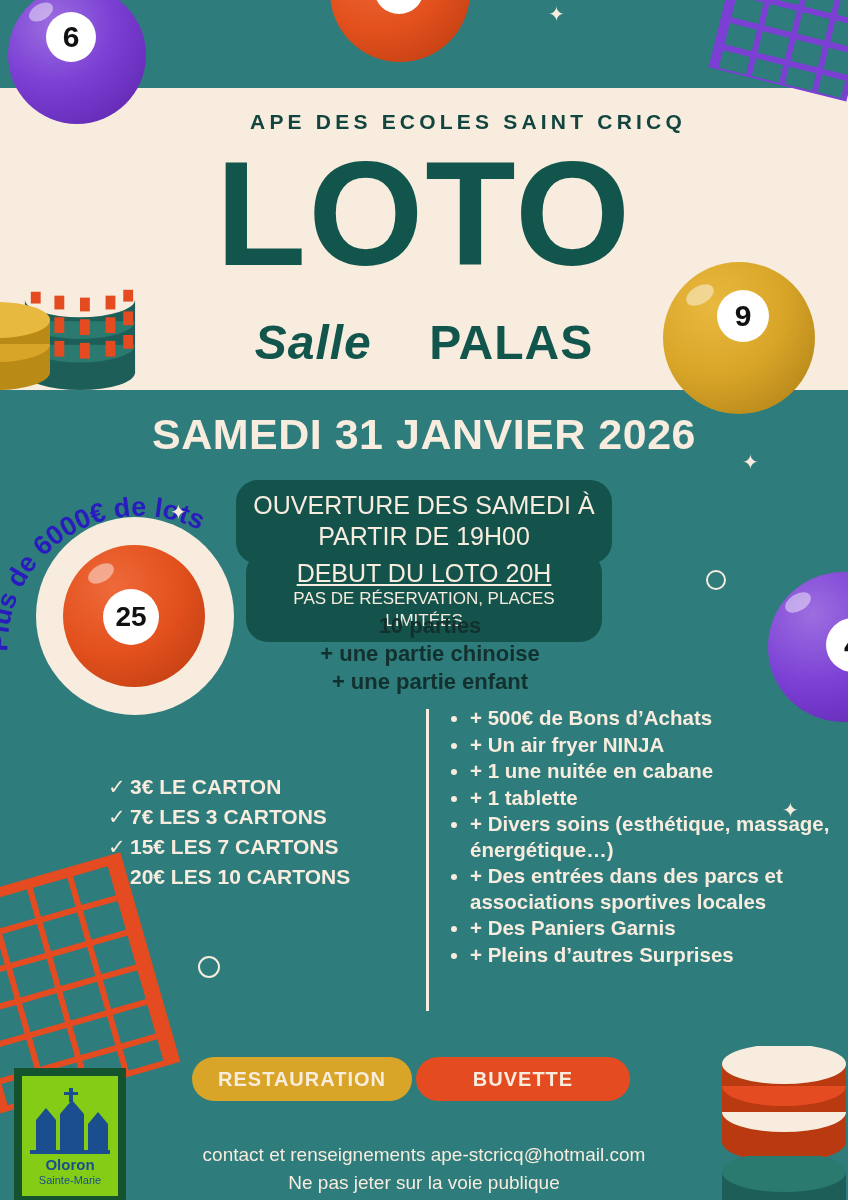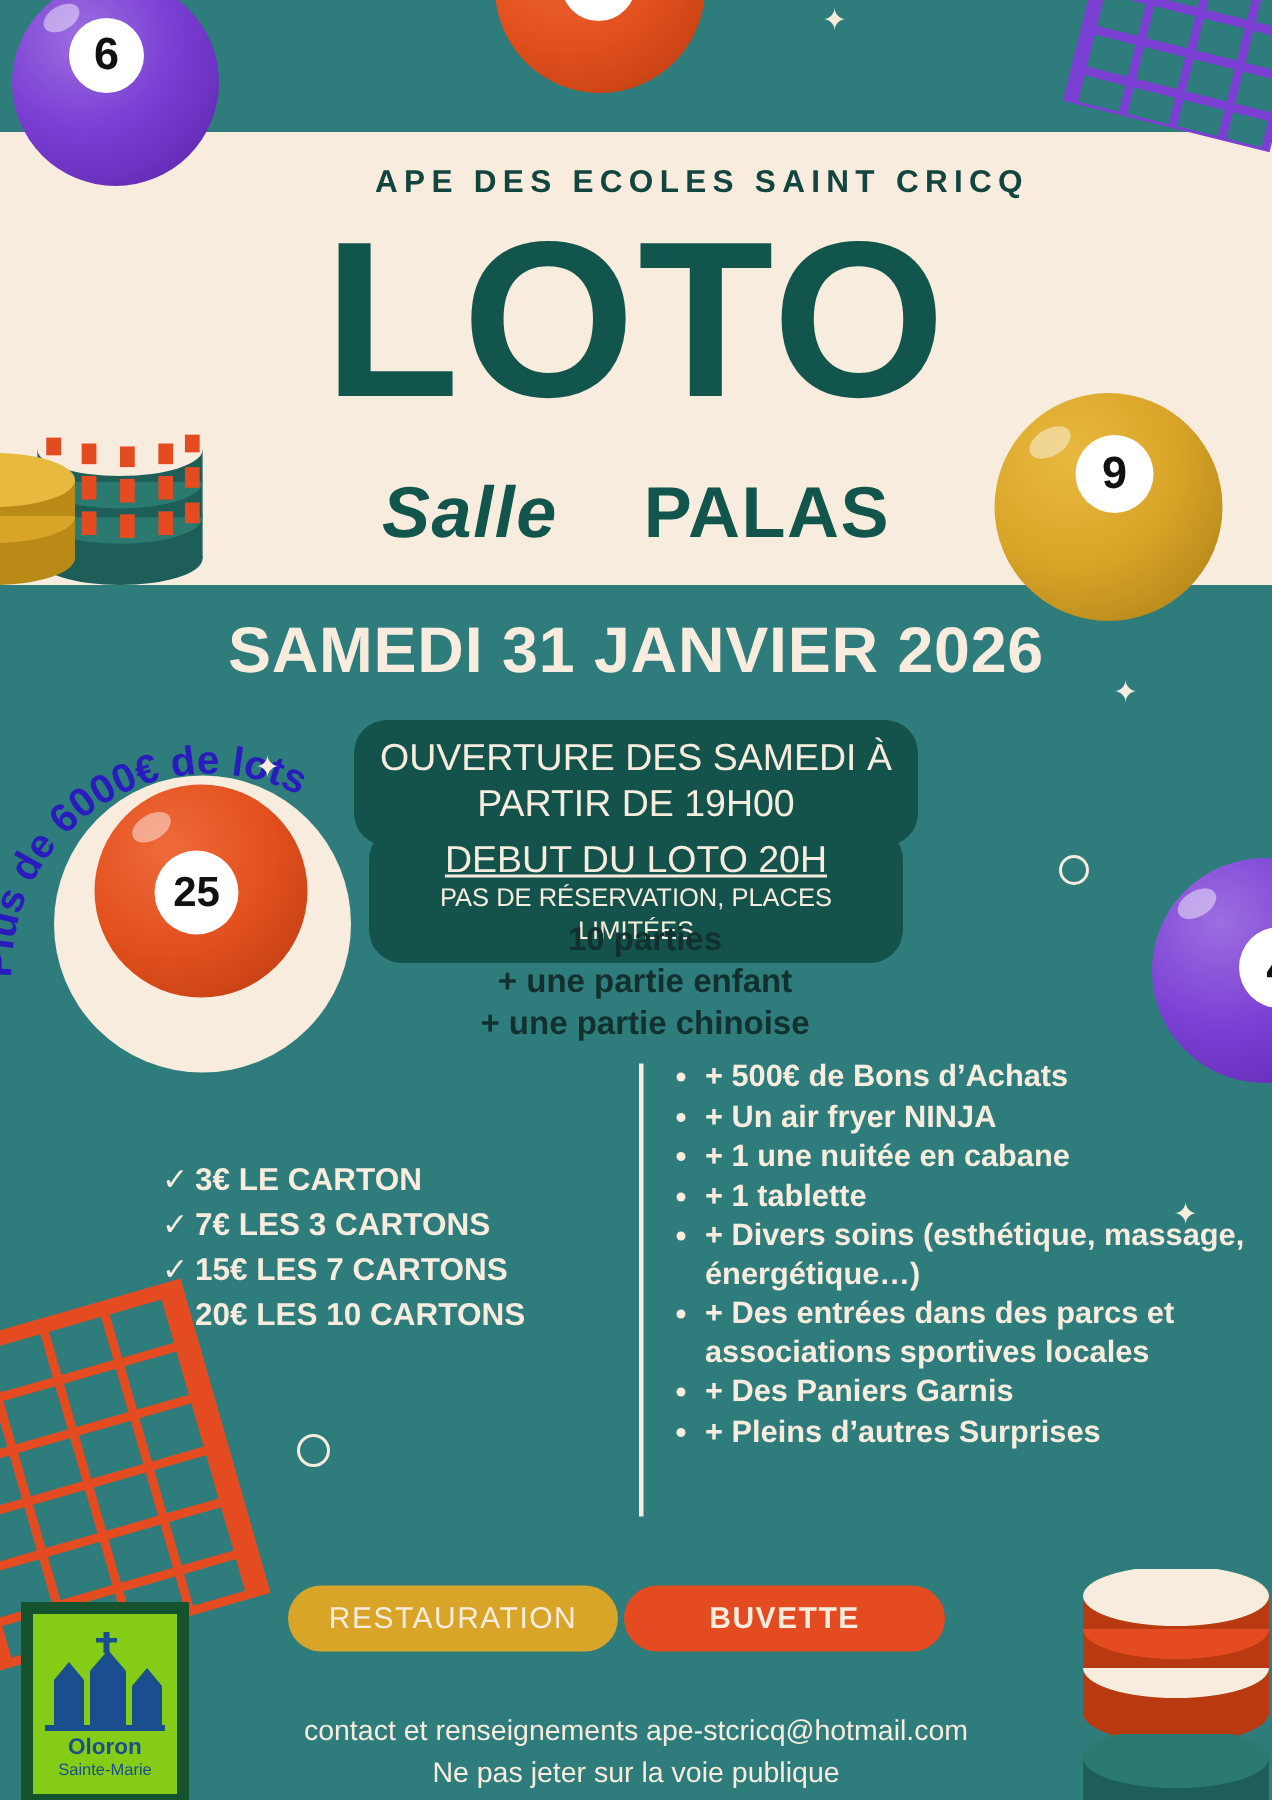--- a/index.html
+++ b/index.html
@@ -77,21 +77,21 @@
   .lots .divider{
     position:absolute;left:-22px;top:4px;width:3px;height:302px;background:#f7ecdd;
   }
   .lots li{margin-bottom:1px;}
   .lots ul{margin:0;padding-left:22px;list-style:disc;}
 
   
   .btn-resto{
     position:absolute;left:192px;top:1057px;width:220px;height:44px;
     background:#d9a528;border-radius:22px;color:#f7ecdd;
-    font-weight:normal;font-size:20px;letter-spacing:1px;
+    font-weight:bold;font-size:20px;letter-spacing:1px;
     display:flex;align-items:center;justify-content:center;
   }
   .btn-buvette{
     position:absolute;left:416px;top:1057px;width:214px;height:44px;
     background:#e54b20;border-radius:22px;color:#f7ecdd;
     font-weight:bold;font-size:20px;letter-spacing:1px;
     display:flex;align-items:center;justify-content:center;
   }
   .food{
     position:absolute;left:0;top:1106px;width:848px;text-align:center;
@@ -137,21 +137,21 @@
   .b9 .gloss{left:22px;top:24px;width:30px;height:18px;transform:rotate(-30deg);}
 
   
   .b4{left:768px;top:572px;width:150px;height:150px;
       background:radial-gradient(circle at 30% 28%, #9c6ee0 0%, #7b3fd4 48%, #5a22a8 100%);}
   .b4 .num{left:58px;top:46px;width:54px;height:54px;font-size:32px;}
   .b4 .gloss{left:16px;top:22px;width:28px;height:17px;transform:rotate(-30deg);}
 
   
   .circle25{position:absolute;left:36px;top:517px;width:198px;height:198px;border-radius:50%;background:#f7ecdd;}
-  .b25{left:63px;top:523px;width:142px;height:142px;
+  .b25{left:63px;top:545px;width:142px;height:142px;
       background:radial-gradient(circle at 35% 30%, #ef6a3a 0%, #e2501d 50%, #b93a10 100%);}
   .b25 .num{left:40px;top:44px;width:56px;height:56px;font-size:28px;}
   .b25 .gloss{left:24px;top:20px;width:28px;height:17px;transform:rotate(-30deg);}
 
   
   .chips{position:absolute;}
 
   
   .chips-left{left:20px;top:276px;width:120px;height:118px;}
 
@@ -274,22 +274,22 @@
     <div class="l1">OUVERTURE DES SAMEDI À</div>
     <div class="l1">PARTIR DE 19H00</div>
   </div>
   <div class="box2">
     <div class="l2">DEBUT DU LOTO 20H</div>
     <div class="l3">PAS DE RÉSERVATION, PLACES LIMITÉES</div>
   </div>
 
   <div class="parties">
     <div>10 parties</div>
+    <div>+ une partie chinoise</div>
     <div>+ une partie enfant</div>
-    <div>+ une partie chinoise</div>
   </div>
 
   <svg class="arc" viewBox="0 0 270 180">
     <defs>
       <path id="arcpath" d="M 8,168 A 132,132 0 0 1 226,58" fill="none"></path>
     </defs>
     <text>
       <textPath href="#arcpath" startOffset="2%">Plus de 6000€ de lots</textPath>
     </text>
   </svg>

